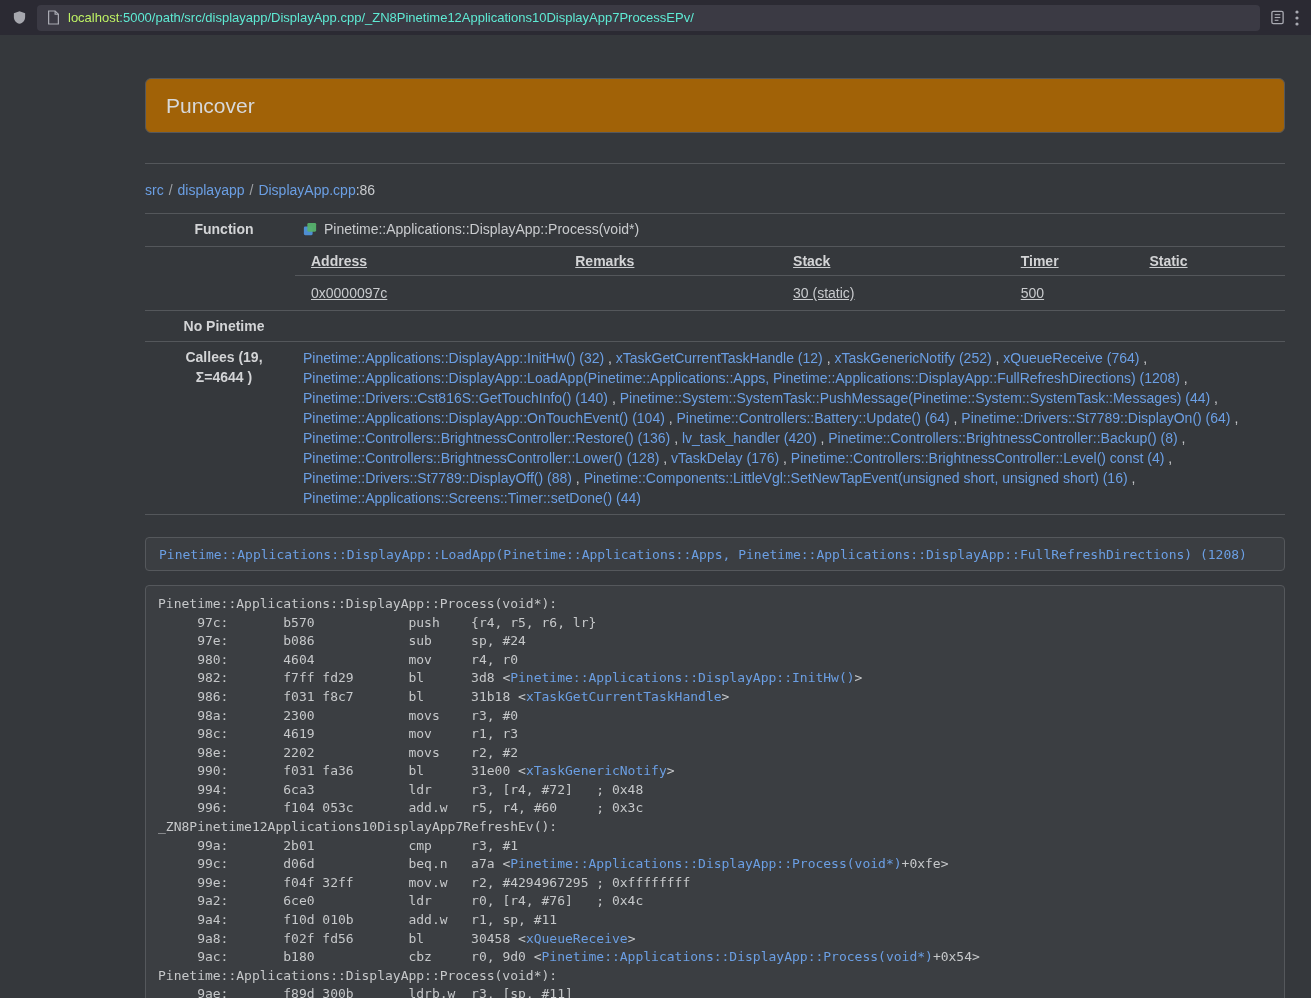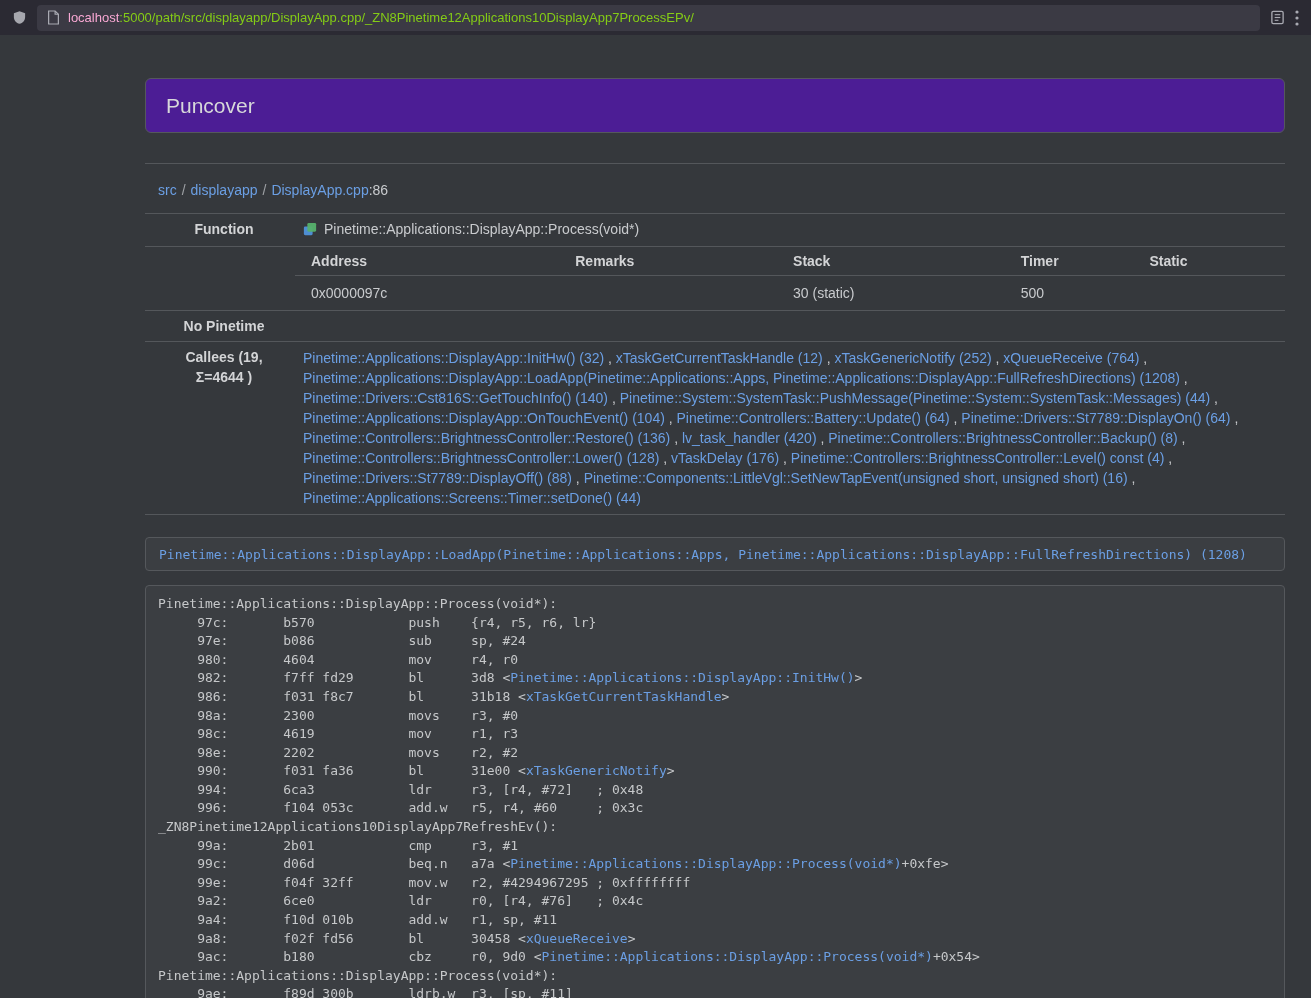--- a/index.html
+++ b/index.html
@@ -28,40 +28,40 @@
     height: 26px;
     background: #3b3a44;
     border-radius: 4px;
     display: flex;
     align-items: center;
     gap: 8px;
     padding: 0 10px;
     overflow: hidden;
   }
   .url-text { font-size: 13px; white-space: nowrap; overflow: hidden; }
-  .url-domain { color: #f9a8d4; }
-  .url-path { color: #84cc16; text-align: center; }
+  .url-domain { color: #bef264; }
+  .url-path { color: #5eead4; text-align: center; }
 
   
   .container { margin-left: 145px; width: 1140px; padding-bottom: 40px; }
 
   .jumbotron {
     margin-top: 43px;
-    background: #4c1d95;
+    background: #a16207;
     border: 1px solid #55585c;
     border-radius: 6px;
     padding: 15px 20px;
   }
   .jumbotron h1 { margin: 0; font-size: 21px; font-weight: 500; color: #d7d8da; line-height: 1.1; }
 
   hr.divider { border: none; border-top: 1px solid #54575b; margin: 30px 0 0 0; }
 
   a { color: #6b9fe4; text-decoration: none; cursor: pointer; }
 
-  .breadcrumb { margin-top: 16px; line-height: 20px; margin-left: 13px; }
+  .breadcrumb { margin-top: 16px; line-height: 20px; }
   .bc-sep { color: #9ea1a5; margin: 0 5px; }
   .bc-line { color: #c9cbce; }
 
   
   table.outer-table {
     width: 100%;
     border-collapse: collapse;
     margin-top: 13px;
     border-bottom: 1px solid #54575b;
   }
@@ -75,21 +75,21 @@
     color: #d3d4d6;
     line-height: 20px;
   }
   table.outer-table > tbody > tr > td {
     padding: 5px 8px;
     vertical-align: top;
     line-height: 20px;
   }
   table.outer-table > tbody > tr > td.no-pad { padding: 0; }
 
-  table.inner-table { width: 100%; border-collapse: collapse; }
+  table.inner-table { width: 100%; border-collapse: collapse; text-decoration: underline; }
   table.inner-table th {
     text-align: left;
     font-weight: bold;
     color: #d3d4d6;
     padding: 5px 8px;
     border-bottom: 1px solid #54575b;
     line-height: 18px;
   }
   table.inner-table td { padding: 8px; line-height: 18px; }
   table.inner-table th:first-child,

